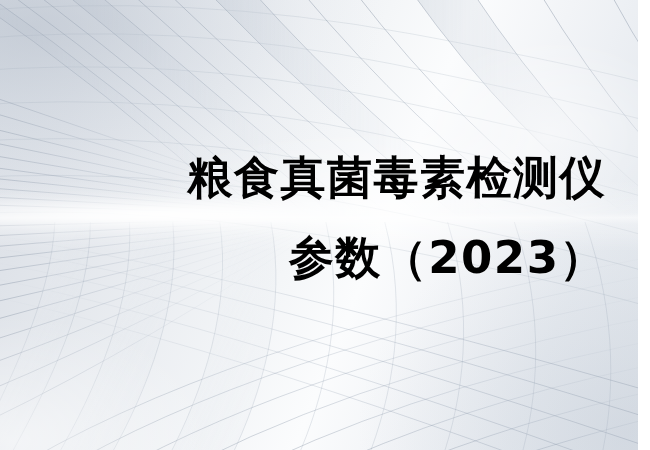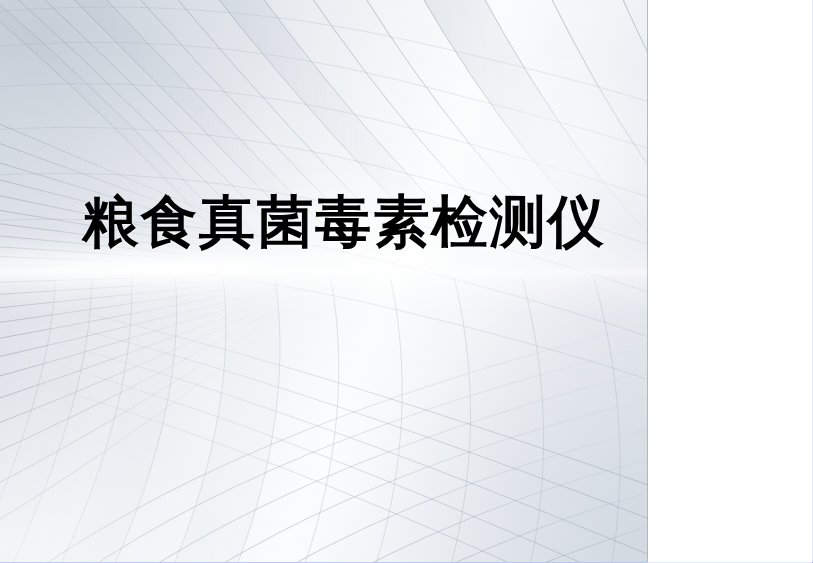--- a/index.html
+++ b/index.html
@@ -6,25 +6,26 @@
     margin: 0;
     padding: 0;
     background: #ffffff;
   }
   body {
     font-family: "DejaVu Sans", "Liberation Sans", sans-serif;
   }
 
   #banner {
     position: relative;
-    width: 518px;
+    width: 638px;
     height: 450px;
     overflow: hidden;
-    background: #1d4ed8;
+    background: #a21caf;
     user-select: none;
+    text-align: right;
   }
 
   
   .bg-layer {
     position: absolute;
     inset: 0;
     width: 100%;
     height: 100%;
     display: block;
   }
@@ -252,15 +253,16 @@
       <path d="M 224 222 C 236 306, 208 390, 170 460 L 234 460 C 268 392, 292 308, 276 222 Z"></path>
     </g>
   </svg>
 
   <div class="bg-layer" id="bg-vignette"></div>
   <div class="bg-layer" id="bg-glow"></div>
   <div class="bg-layer" id="bg-sheen"></div>
 
   <div id="title-block">
     <div class="title-line">粮食真菌毒素检测仪</div>
+    <div class="title-line">参数（2023）</div>
   </div>
 
 </div>
 
 </body></html>

